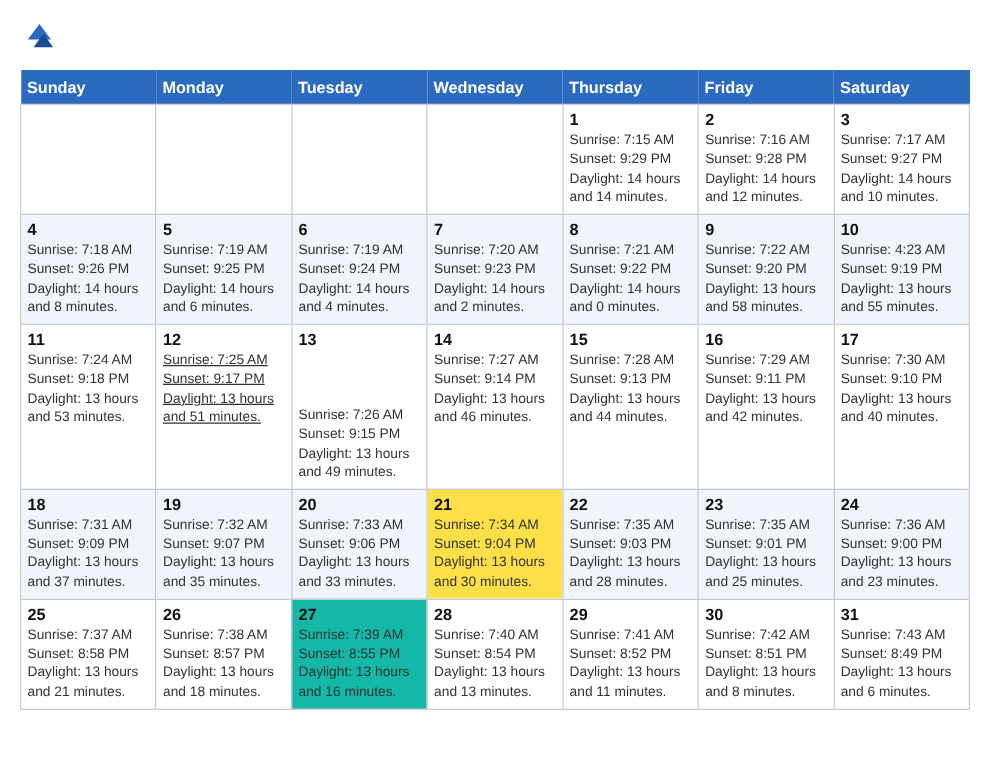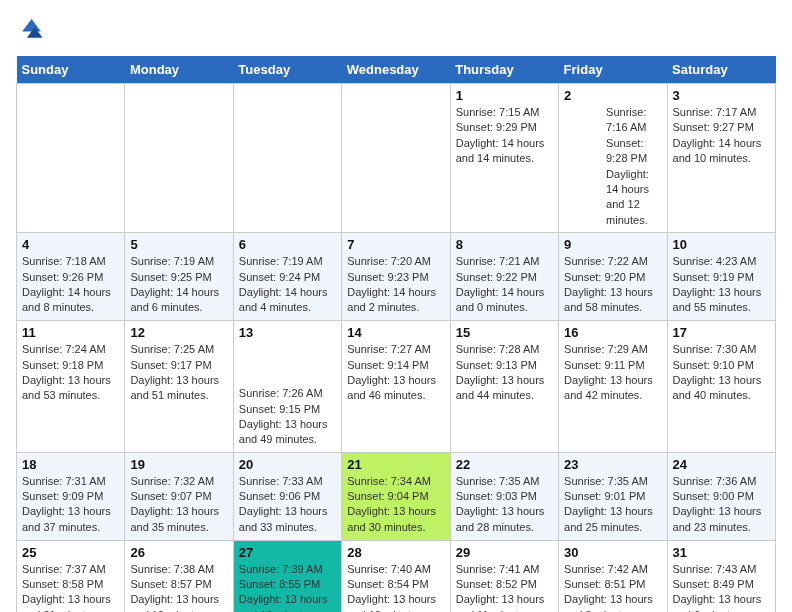--- a/index.html
+++ b/index.html
@@ -129,21 +129,21 @@
         <td class="empty-cell"></td>
         <td class="empty-cell"></td>
         <td style="background: rgb(255, 255, 255);">
           <div class="day-number">1</div>
           <div class="day-info" style="white-space: pre-line;">Sunrise: 7:15 AM
 Sunset: 9:29 PM
 Daylight: 14 hours and 14 minutes.</div>
         </td>
         <td style="background: rgb(255, 255, 255);">
           <div class="day-number">2</div>
-          <div class="day-info" style="white-space: pre-line; margin-left: 42px;">Sunrise: 7:16 AM
+          <div class="day-info" style="white-space: pre-line;">Sunrise: 7:16 AM
 Sunset: 9:28 PM
 Daylight: 14 hours and 12 minutes.</div>
         </td>
         <td style="background: rgb(255, 255, 255);">
           <div class="day-number">3</div>
           <div class="day-info" style="white-space: pre-line;">Sunrise: 7:17 AM
 Sunset: 9:27 PM
 Daylight: 14 hours and 10 minutes.</div>
         </td>
       </tr>
@@ -193,21 +193,21 @@
       </tr>
       <tr>
         <td style="background: rgb(255, 255, 255);">
           <div class="day-number">11</div>
           <div class="day-info" style="white-space: pre-line;">Sunrise: 7:24 AM
 Sunset: 9:18 PM
 Daylight: 13 hours and 53 minutes.</div>
         </td>
         <td style="background: rgb(255, 255, 255);">
           <div class="day-number">12</div>
-          <div class="day-info" style="white-space: pre-line;">Sunrise: 7:25 AM
+          <div class="day-info" style="white-space: pre-line; text-decoration: underline;">Sunrise: 7:25 AM
 Sunset: 9:17 PM
 Daylight: 13 hours and 51 minutes.</div>
         </td>
         <td style="background: rgb(255, 255, 255);">
           <div class="day-number">13</div>
           <div class="day-info" style="white-space: pre-line; margin-top: 46px;">Sunrise: 7:26 AM
 Sunset: 9:15 PM
 Daylight: 13 hours and 49 minutes.</div>
         </td>
         <td style="background: rgb(255, 255, 255);">
@@ -247,21 +247,21 @@
           <div class="day-info" style="white-space: pre-line;">Sunrise: 7:32 AM
 Sunset: 9:07 PM
 Daylight: 13 hours and 35 minutes.</div>
         </td>
         <td style="background: rgb(240, 244, 251);">
           <div class="day-number">20</div>
           <div class="day-info" style="white-space: pre-line;">Sunrise: 7:33 AM
 Sunset: 9:06 PM
 Daylight: 13 hours and 33 minutes.</div>
         </td>
-        <td style="background: #bef264;">
+        <td style="background: #fde047;">
           <div class="day-number">21</div>
           <div class="day-info" style="white-space: pre-line;">Sunrise: 7:34 AM
 Sunset: 9:04 PM
 Daylight: 13 hours and 30 minutes.</div>
         </td>
         <td style="background: rgb(240, 244, 251);">
           <div class="day-number">22</div>
           <div class="day-info" style="white-space: pre-line;">Sunrise: 7:35 AM
 Sunset: 9:03 PM
 Daylight: 13 hours and 28 minutes.</div>

